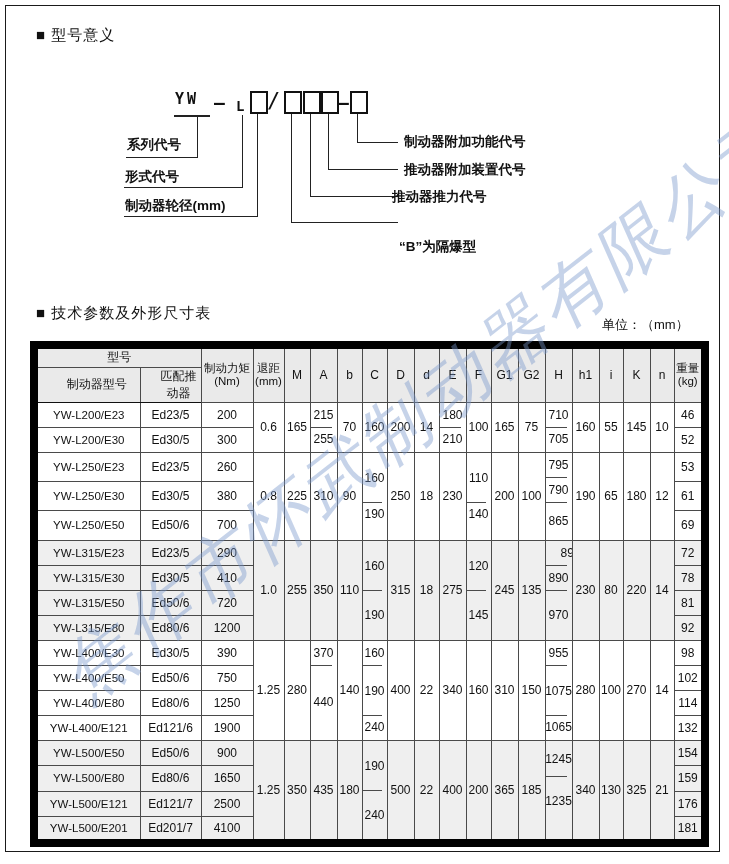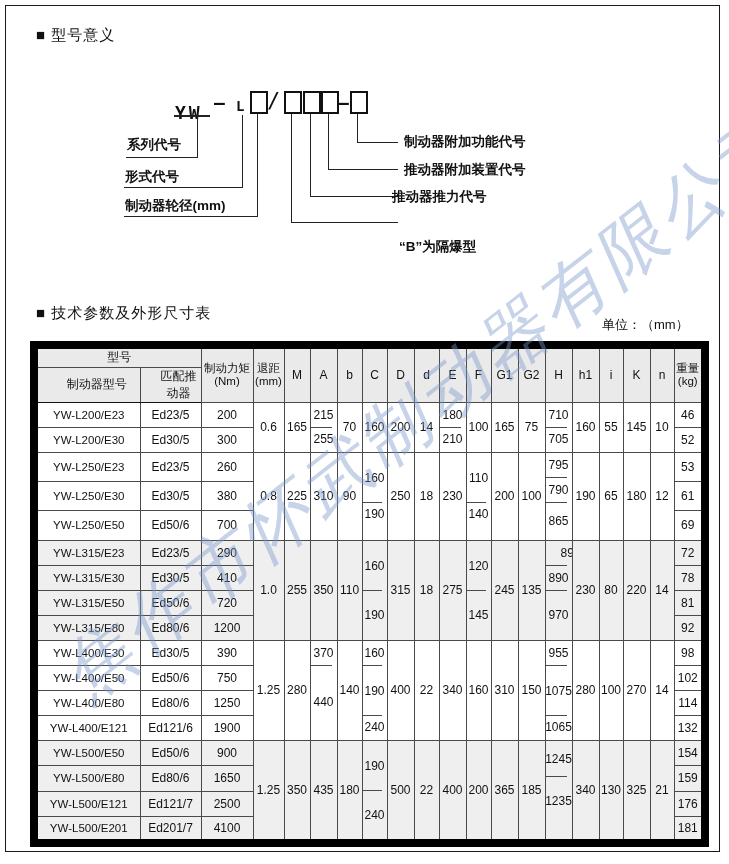--- a/index.html
+++ b/index.html
@@ -5,21 +5,21 @@
   html,body{margin:0;padding:0;background:#fff;}
   body{width:729px;height:864px;position:relative;font-family:"Liberation Sans",sans-serif;color:#111;overflow:hidden;}
   .page-border{position:absolute;left:5px;top:5px;width:715px;height:847px;border:1.5px solid #1a1a1a;box-sizing:border-box;}
   .sec-title{position:absolute;font-size:15px;font-weight:400;letter-spacing:1px;}
   #title1{left:36px;top:26px;}
   #title2{left:36px;top:304px;}
   #unit-label{position:absolute;left:602px;top:316px;font-size:13px;}
   
   #diagram{position:absolute;left:0;top:0;width:729px;height:300px;}
   .code-txt{position:absolute;font-family:"DejaVu Sans Mono",monospace;font-weight:700;color:#111;}
-  #code-yw{left:175px;top:102px;font-size:18px;letter-spacing:3px;}
+  #code-yw{left:175px;top:90px;font-size:15px;letter-spacing:3px;}
   #code-dash1{left:214px;top:92px;font-size:18px;}
   #code-l{left:236px;top:98px;font-size:14px;}
   #code-slash{left:267px;top:88px;font-size:22px;font-weight:400;}
   #code-dash2{left:338px;top:92px;font-size:18px;}
   .code-box{position:absolute;top:91px;width:14px;height:19px;border:2px solid #111;}
   #box1{left:250px;} #box2{left:284px;} #box3{left:303px;} #box4{left:321px;} #box5{left:350px;}
   .vline{position:absolute;width:1px;background:#222;}
   .hline{position:absolute;height:1px;background:#222;}
   .dg-label{position:absolute;font-size:13.5px;font-weight:700;white-space:nowrap;}
   

